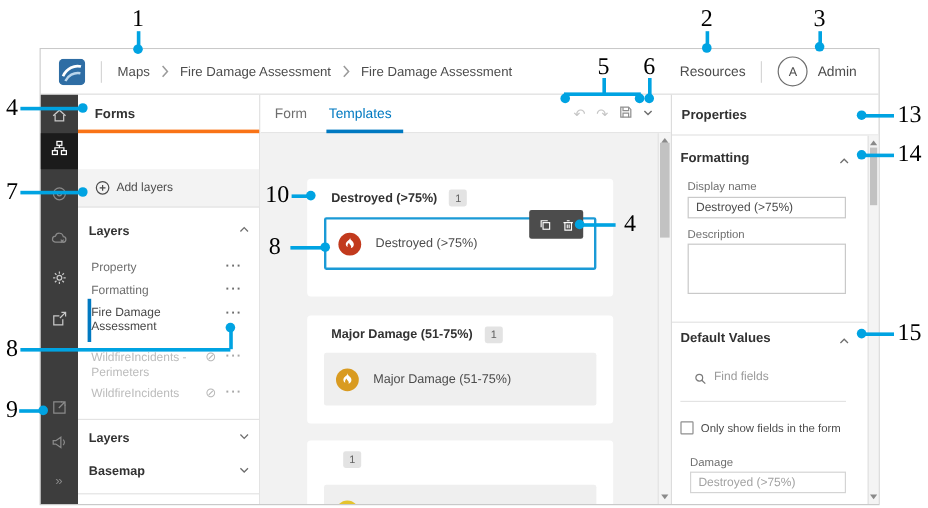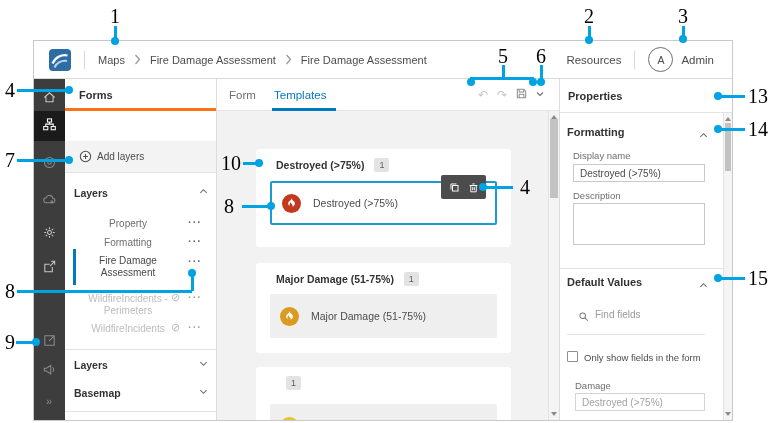--- a/index.html
+++ b/index.html
@@ -46,21 +46,21 @@
   .fp-search input { position:absolute; left:29px; top:4px; width:110px; height:22px;
                border:none; outline:none; font-size:10px; color:#4c4c4c;
                font-family:"Liberation Sans",sans-serif; }
   .fp-search input::placeholder { color:#9a9a9a; }
   .fp-add { position:absolute; left:0; right:0; top:62px; height:32px; background:#f3f3f3;
             border-bottom:1px solid #e3e3e3; cursor:pointer; }
   .fp-add svg { position:absolute; left:14px; top:9px; }
   .fp-add span { position:absolute; left:32px; top:10px; color:#4c4c4c; }
   .sect { position:absolute; left:9px; font-size:10.5px; font-weight:bold; color:#323232; cursor:pointer; }
   .sect-chev { position:absolute; right:8px; color:#6e6e6e; cursor:pointer; }
-  .layer-row { position:absolute; left:11px; right:36px; color:#6e6e6e; line-height:11.5px; cursor:pointer;text-align:center; }
+  .layer-row { position:absolute; left:11px; right:36px; color:#6e6e6e; line-height:11.5px; cursor:pointer; }
   .layer-row.strong { color:#474747; }
   .layer-row.off { color:#bcbcbc; }
   .dots { position:absolute; right:14px; font-size:11px; font-weight:bold; color:#6e6e6e;
           letter-spacing:1px; cursor:pointer; }
   .dots.off { color:#a8a8a8; }
   .novis { position:absolute; left:106px; font-size:11px; color:#b8b8b8; cursor:pointer; }
   .selbar { position:absolute; left:8px; top:170px; width:3px; height:36px; }
   .hdiv { position:absolute; left:0; right:0; height:1px; background:#e3e3e3; }
 
   

